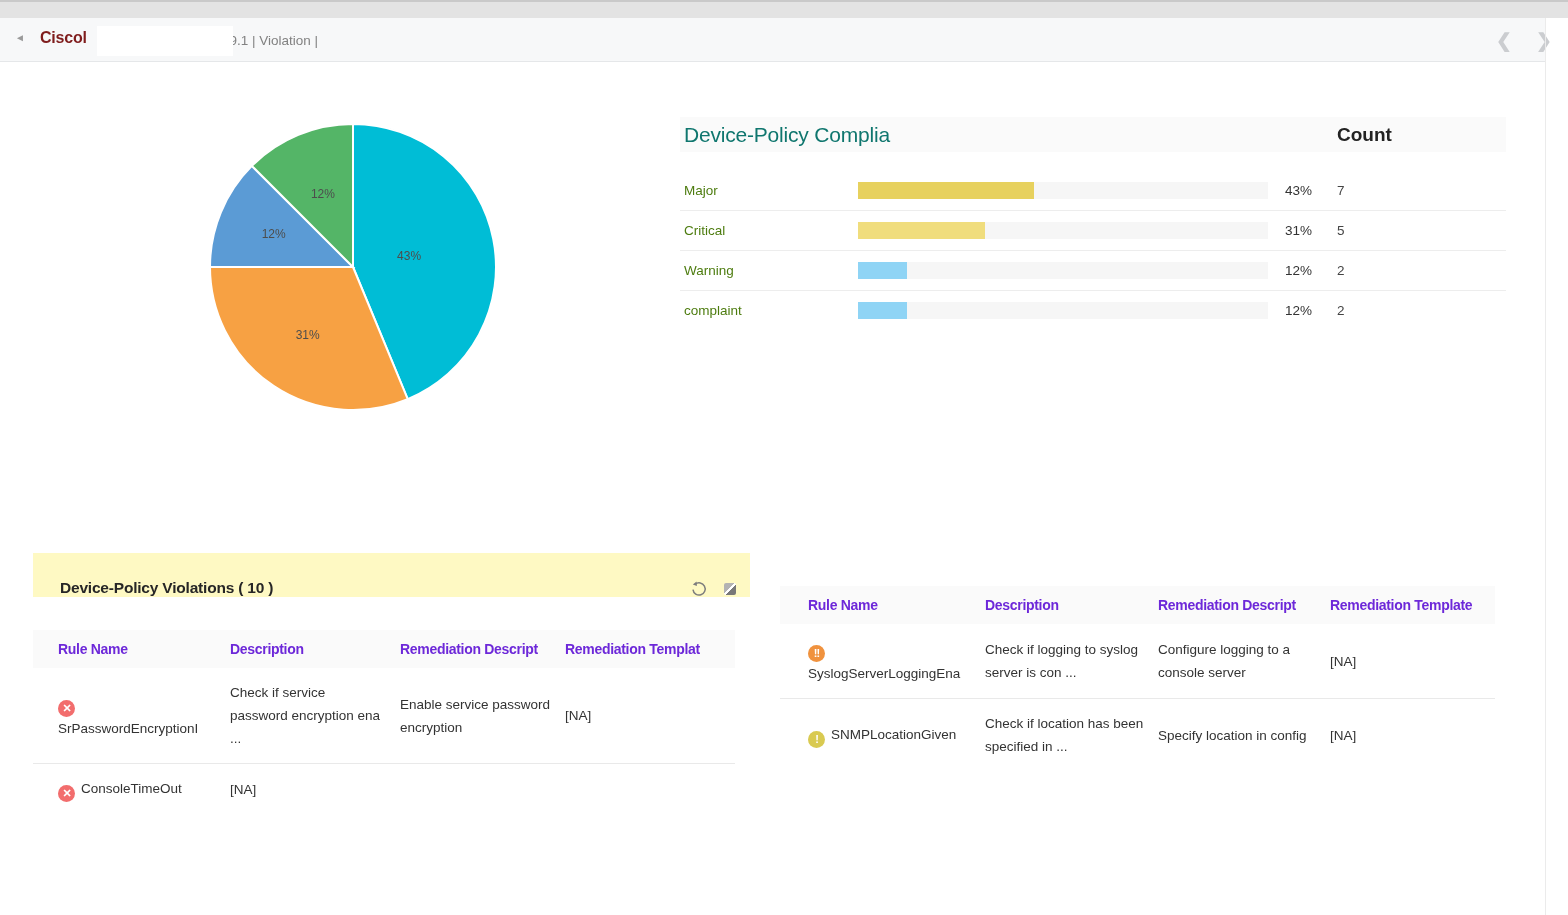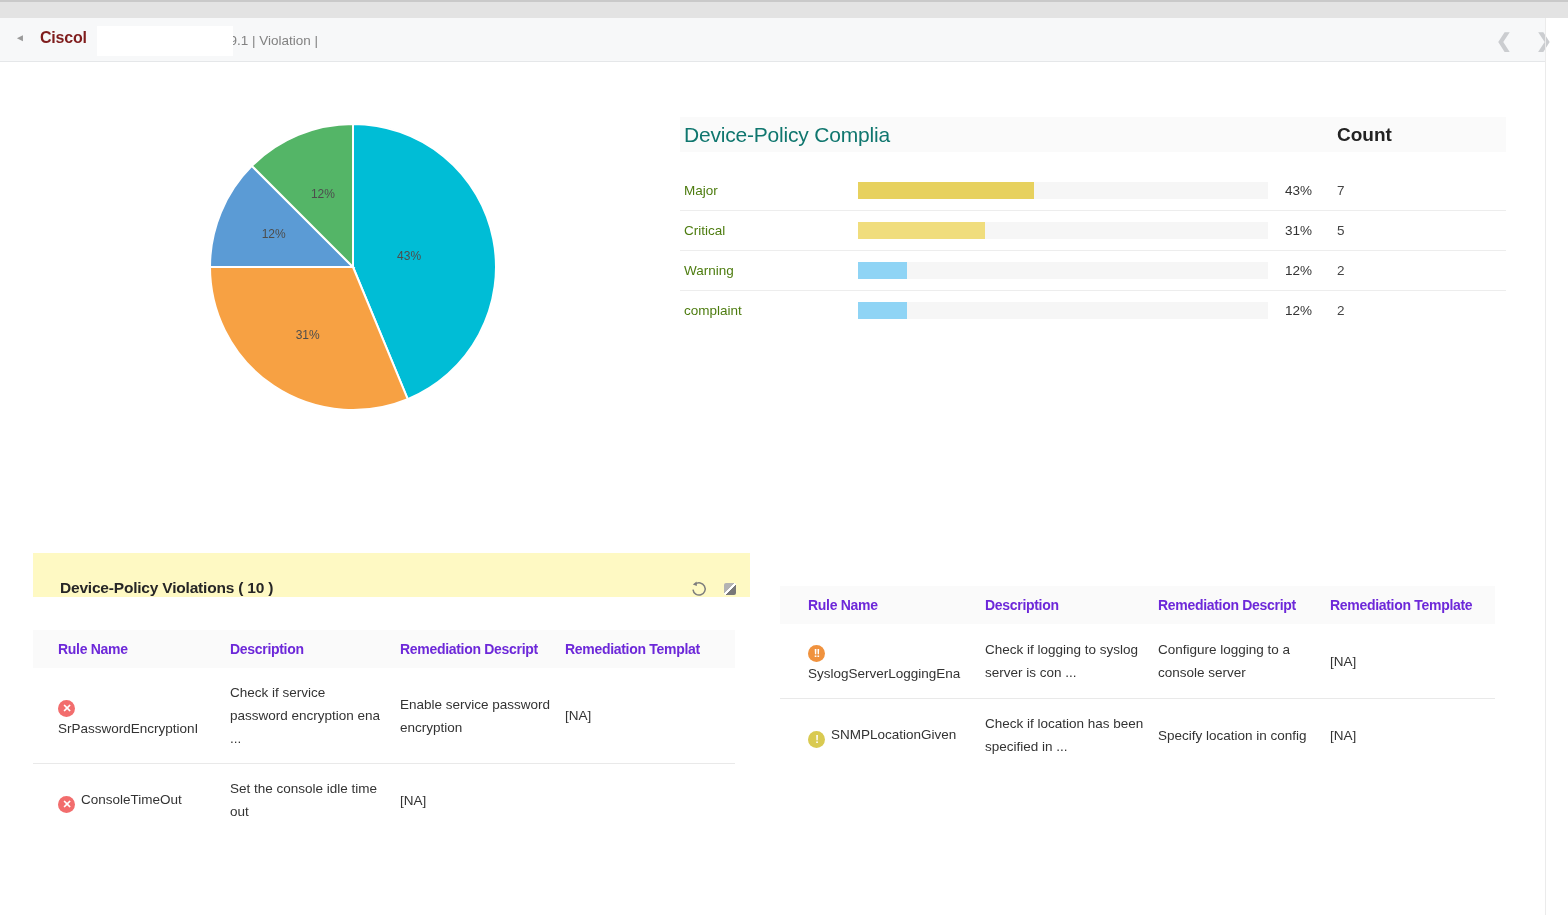--- a/index.html
+++ b/index.html
@@ -150,21 +150,20 @@
         <span class="hcell">Remediation Templat</span>
       </div>
       <div class="vrow">
         <span class="vcell"><span class="badge" style="background: rgb(242, 109, 109);">✕</span><span>SrPasswordEncryptionI</span></span>
         <span class="vcell">Check if service password encryption ena ...</span>
         <span class="vcell">Enable service password encryption</span>
         <span class="vcell">[NA]</span>
       </div>
       <div class="vrow">
         <span class="vcell"><span class="badge" style="background: rgb(242, 109, 109);">✕</span><span>ConsoleTimeOut</span></span>
-        <span class="vcell">Set the console idle time out</span>
         <span class="vcell">[NA]</span>
       </div>
     </div>
   </div>
 
   <div class="panel panel-compliant">
     <div class="vtable">
       <div class="vhead">
         <span class="hcell">Rule Name</span>
         <span class="hcell">Description</span>

